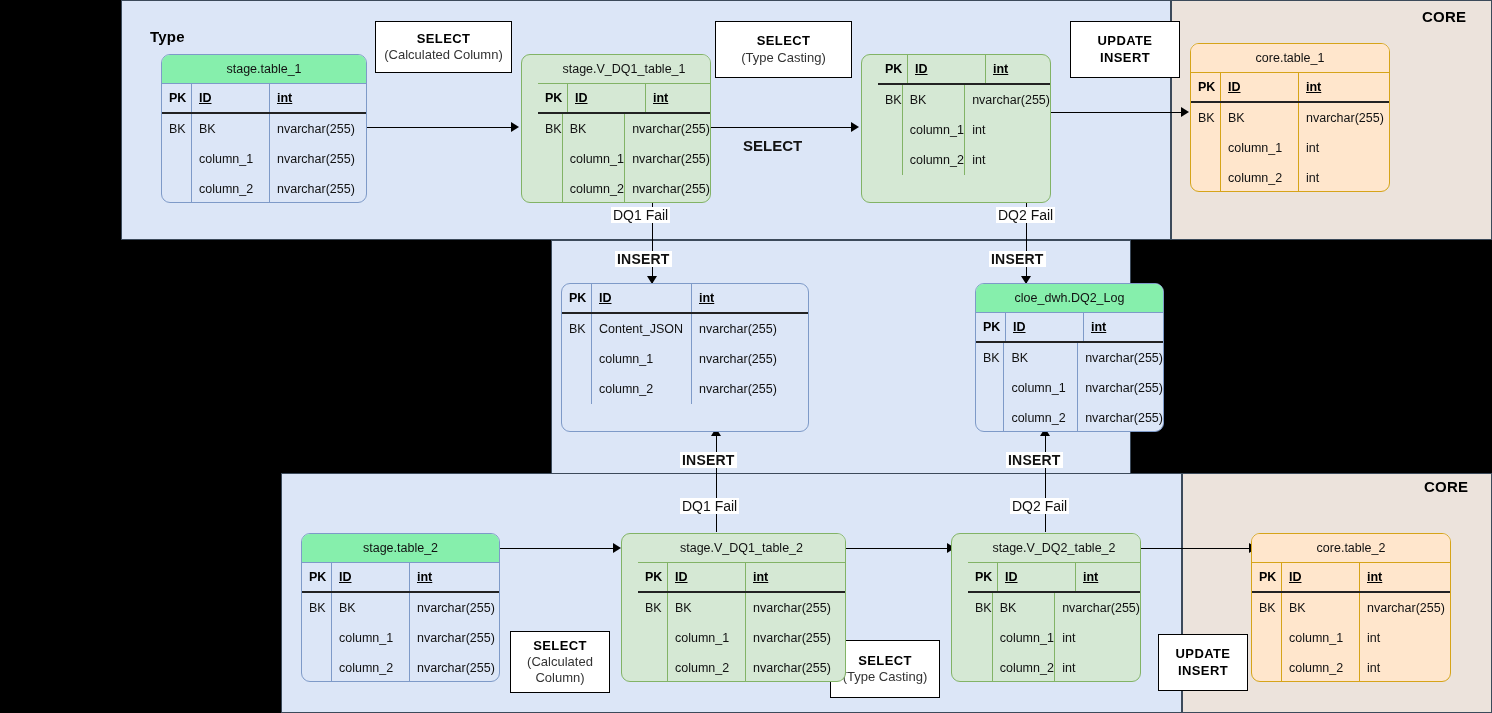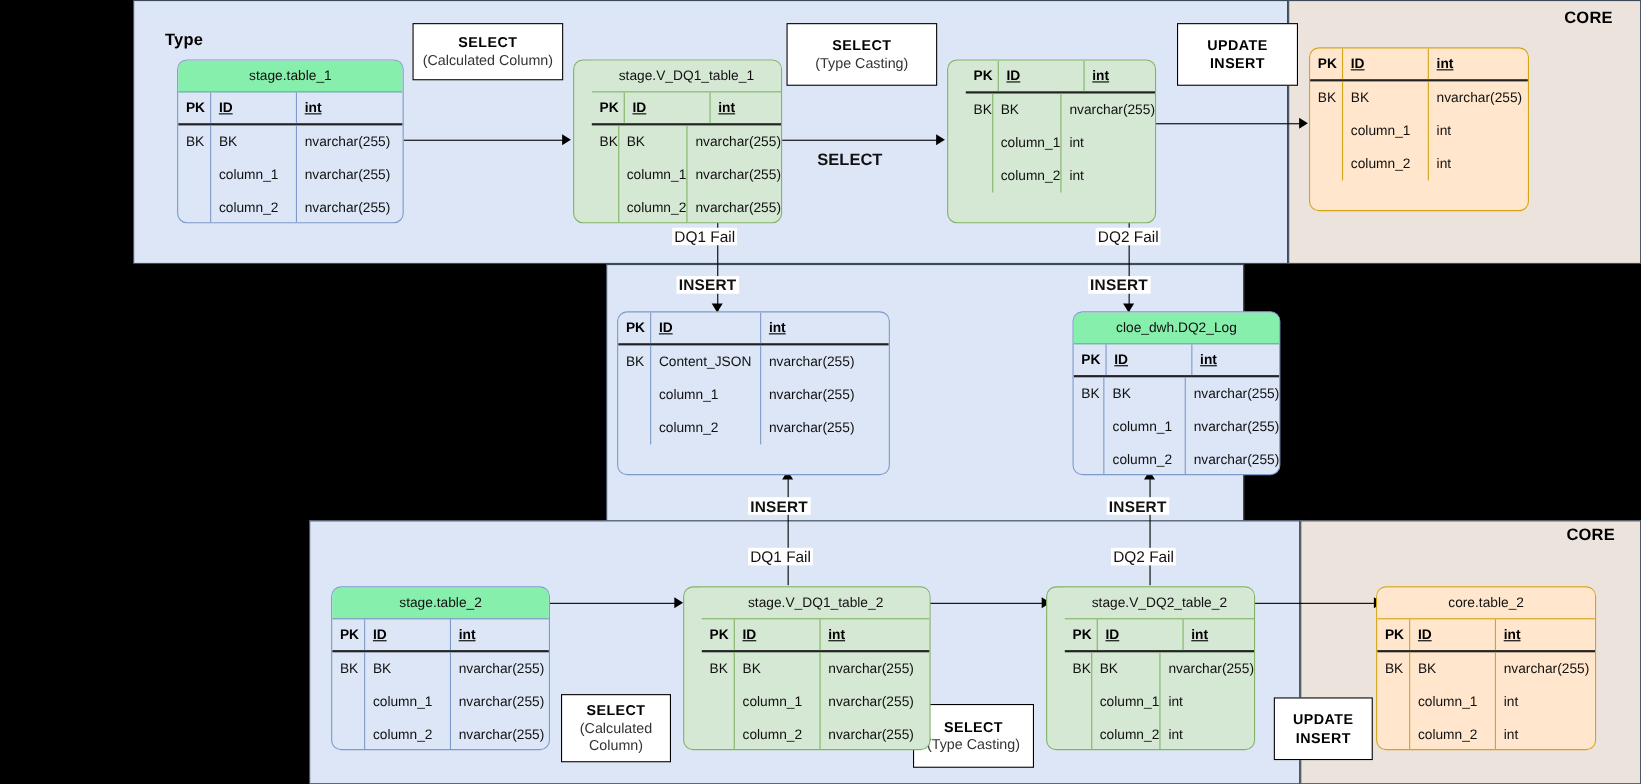--- a/index.html
+++ b/index.html
@@ -219,20 +219,21 @@
           <div class="cell">column_2</div>
         </div>
         <div class="col" style="flex: 1 1 0%;">
           <div class="cell">nvarchar(255)</div>
           <div class="cell">int</div>
           <div class="cell">int</div>
         </div>
       </div>
     </div>
   <div class="tbl orange" style="left:1190px;top:43px;width:200px;height:149px;">
+      <div class="ttl">core.table_1</div>
       <div class="hdr">
         <div class="c k vsep" style="width: 30px;">PK</div>
         <div class="c vsep" style="width: 78px;">ID</div>
         <div class="c" style="flex: 1 1 0%;">int</div>
       </div>
       <div class="body">
         <div class="col vsep" style="width: 30px;">
           <div class="cell">BK</div>
           <div class="cell"></div>
           <div class="cell"></div>

